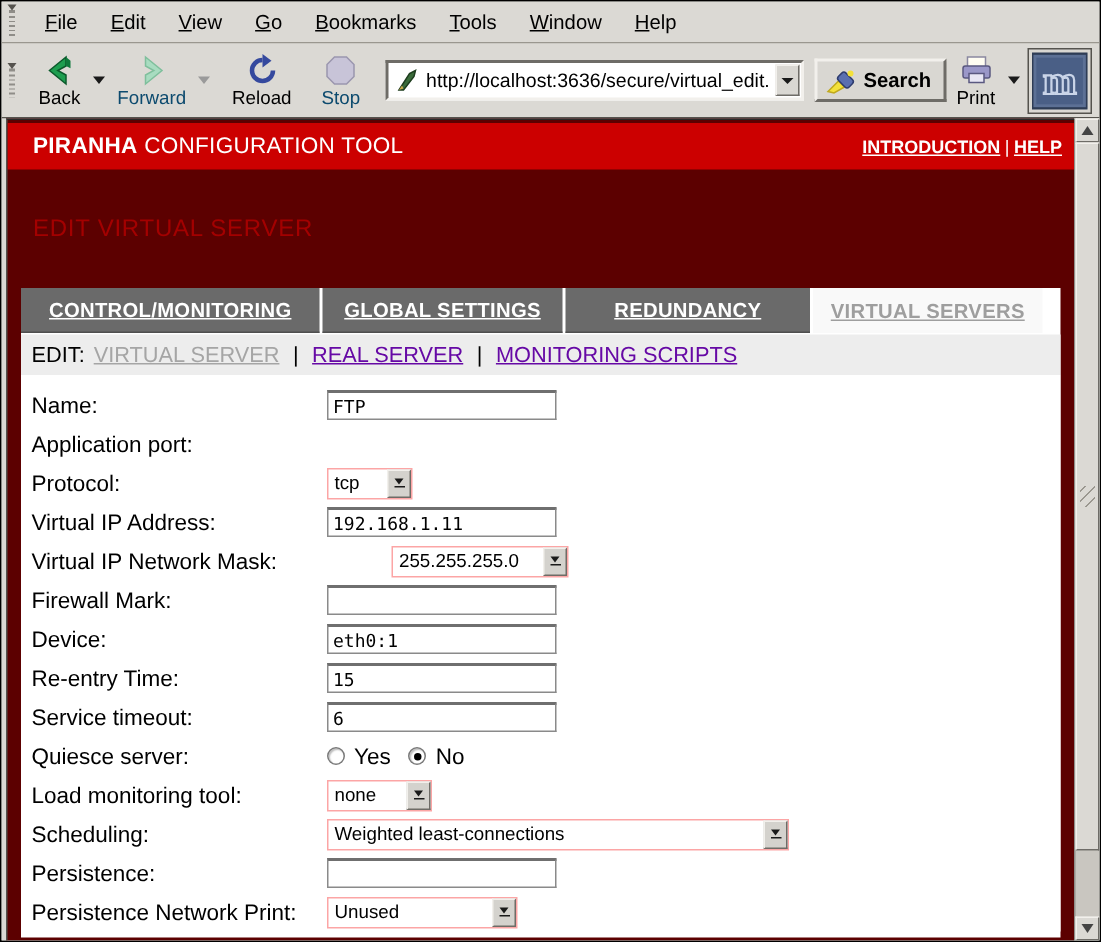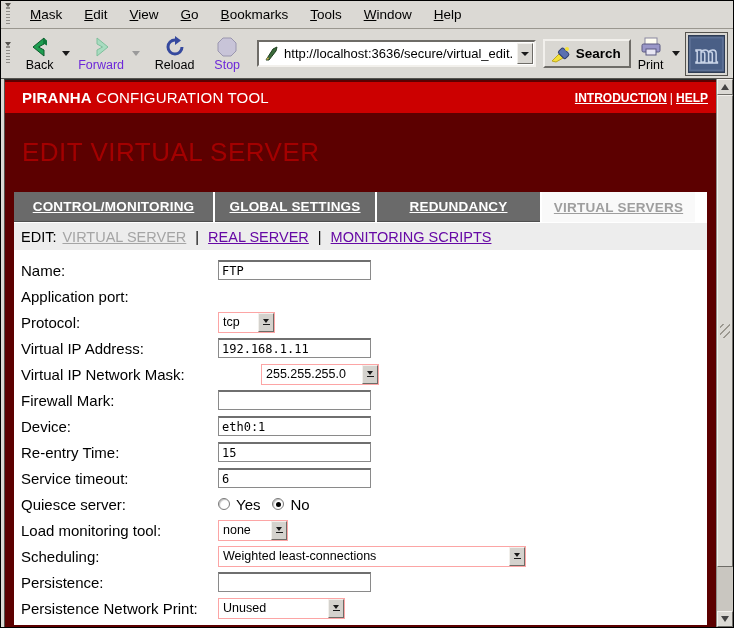--- a/index.html
+++ b/index.html
@@ -33,21 +33,21 @@
 
   
   .toolbar{
     height:50px; flex:0 0 50px; display:flex; align-items:center;
     border-bottom:1px solid #55534e; padding:2px 5px 2px 3px; background:#DBD9D4;
   }
   .tb-btn{
     display:flex; flex-direction:column; align-items:center; justify-content:center;
     padding:2px 6px 1px; font-size:12.5px; color:#000; border:1px solid transparent; cursor:pointer;
   }
-  .tb-btn.disabled{ color:#6d28d9; cursor:default; }
+  .tb-btn.disabled{ color:#0c4a6e; cursor:default; }
   .tb-caret{
     width:11px; height:30px; display:flex; align-items:center; justify-content:center; cursor:pointer;
   }
   .caret{ border-left:4px solid transparent; border-right:4px solid transparent; border-top:5px solid #1a1a1a; }
   .caret.dim{ border-top-color:#9a9a9a; }
   .icon24{ width:24px; height:22px; display:block; }
 
   .urlbox{
     margin-left:10px; width:287px; height:27px; background:#fff;
     border:2px solid; border-color:#6e6c67 #f2f0ec #f2f0ec #6e6c67;
@@ -89,21 +89,21 @@
     height:31px; background:#CC0000; display:flex; align-items:center; padding:0 8px 0 17px;
   }
   .brand{ color:#fff; font-size:15px; letter-spacing:.2px; }
   .brand b{ font-weight:bold; }
   .redbar-links{ margin-left:auto; color:#fff; font-size:12px; font-weight:bold; }
   .redbar-links a{ color:#fff; text-decoration:underline; cursor:pointer; }
   .redbar-sep{ font-weight:normal; padding:0 3px; text-decoration:none; }
 
   .title-area{ height:79px; display:flex; align-items:center; }
   .page-title{
-    color:#A30000; font-size:26px; font-weight:normal; letter-spacing:.5px; margin-left:17px;
+    color:#A30000; font-size:16px; font-weight:normal; letter-spacing:.5px; margin-left:17px;
   }
 
   .table{ margin:0 9px; background:#fff; height:calc(100% - 112px); }
 
   .tabs{ height:30px; display:flex; }
   .tab{
     background:#6A6A6A; color:#fff; font-weight:bold; font-size:13.5px;
     display:flex; align-items:center; justify-content:center;
     text-decoration:underline; margin-right:2px; cursor:pointer;
     border-bottom:1px solid #4f4f4f; letter-spacing:.2px;
@@ -178,21 +178,21 @@
   }
   .sb-track{ flex:1 1 auto; }
 </style>
 </head>
 <body>
 
 <div class="window">
 
   <div class="menubar">
     <div class="grippy"></div>
-    <span class="menu-item">Mask</span>
+    <span class="menu-item">File</span>
     <span class="menu-item">Edit</span>
     <span class="menu-item">View</span>
     <span class="menu-item">Go</span>
     <span class="menu-item">Bookmarks</span>
     <span class="menu-item">Tools</span>
     <span class="menu-item">Window</span>
     <span class="menu-item">Help</span>
   </div>
 
   <div class="toolbar">

